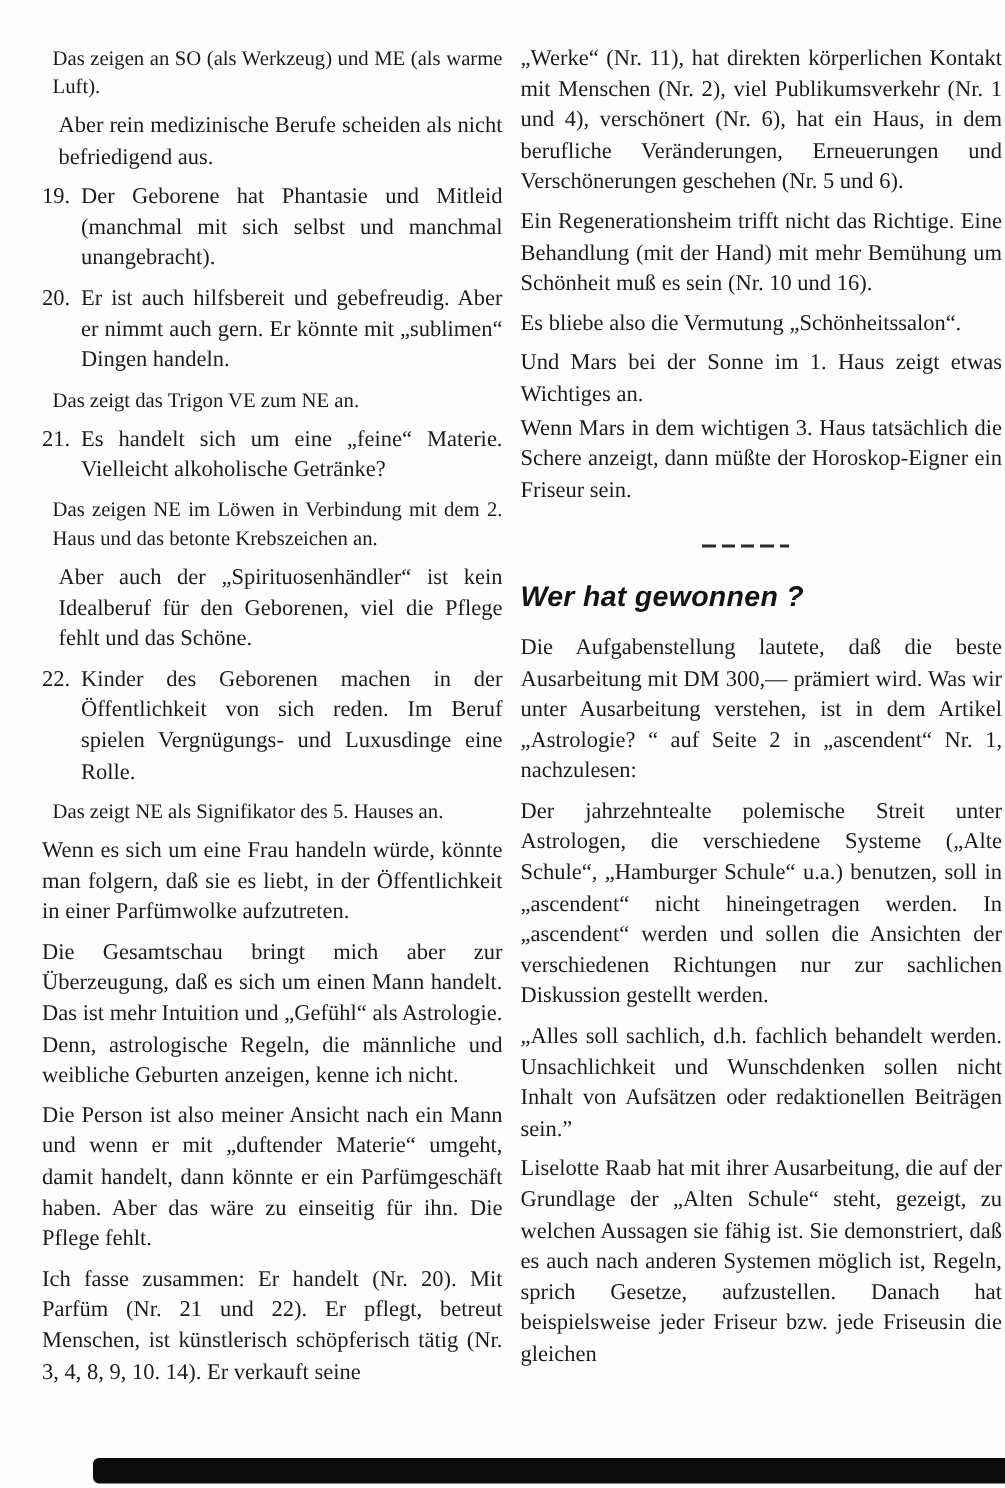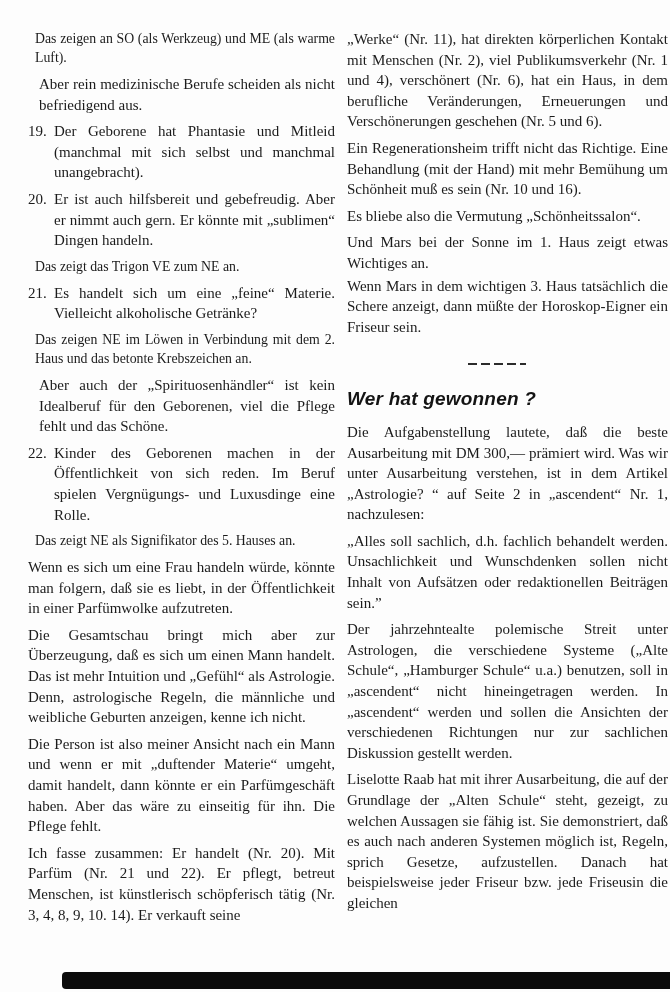--- a/index.html
+++ b/index.html
@@ -68,18 +68,18 @@
     </div>
   <div class="col" id="col-right">
       <p class="para paragraph">„Werke“ (Nr. 11), hat direkten körperlichen Kontakt mit Menschen (Nr. 2), viel Publikumsverkehr (Nr. 1 und 4), verschönert (Nr. 6), hat ein Haus, in dem berufliche Veränderungen, Erneuerungen und Verschönerungen geschehen (Nr. 5 und 6).</p>
       <p class="para paragraph">Ein Regenerationsheim trifft nicht das Richtige. Eine Behandlung (mit der Hand) mit mehr Bemühung um Schönheit muß es sein (Nr. 10 und 16).</p>
       <p class="para paragraph">Es bliebe also die Vermutung „Schönheitssalon“.</p>
       <p class="para paragraph_tight">Und Mars bei der Sonne im 1. Haus zeigt etwas Wichtiges an.</p>
       <p class="para paragraph_tight">Wenn Mars in dem wichtigen 3. Haus tatsächlich die Schere anzeigt, dann müßte der Horoskop-Eigner ein Friseur sein.</p>
       <div class="dashes"></div>
       <h2 class="heading">Wer hat gewonnen ?</h2>
       <p class="para paragraph">Die Aufgabenstellung lautete, daß die beste Ausarbeitung mit DM 300,— prämiert wird. Was wir unter Ausarbeitung verstehen, ist in dem Artikel „Astrologie? “ auf Seite 2 in „ascendent“ Nr. 1, nachzulesen:</p>
+      <p class="para paragraph">Der jahrzehntealte polemische Streit unter Astrologen, die verschiedene Systeme („Alte Schule“, „Hamburger Schule“ u.a.) benutzen, soll in „ascendent“ nicht hineingetragen werden. In „ascendent“ werden und sollen die Ansichten der verschiedenen Richtungen nur zur sachlichen Diskussion gestellt werden.</p>
       <p class="para paragraph">„Alles soll sachlich, d.h. fachlich behandelt werden. Unsachlichkeit und Wunschdenken sollen nicht Inhalt von Aufsätzen oder redaktionellen Beiträgen sein.”</p>
-      <p class="para paragraph">Der jahrzehntealte polemische Streit unter Astrologen, die verschiedene Systeme („Alte Schule“, „Hamburger Schule“ u.a.) benutzen, soll in „ascendent“ nicht hineingetragen werden. In „ascendent“ werden und sollen die Ansichten der verschiedenen Richtungen nur zur sachlichen Diskussion gestellt werden.</p>
       <p class="para paragraph">Liselotte Raab hat mit ihrer Ausarbeitung, die auf der Grundlage der „Alten Schule“ steht, gezeigt, zu welchen Aussagen sie fähig ist. Sie demonstriert, daß es auch nach anderen Systemen möglich ist, Regeln, sprich Gesetze, aufzustellen. Danach hat beispielsweise jeder Friseur bzw. jede Friseusin die gleichen</p>
     </div>
   <div class="scan-edge-bar"></div>
 </div>
 
 </body></html>

